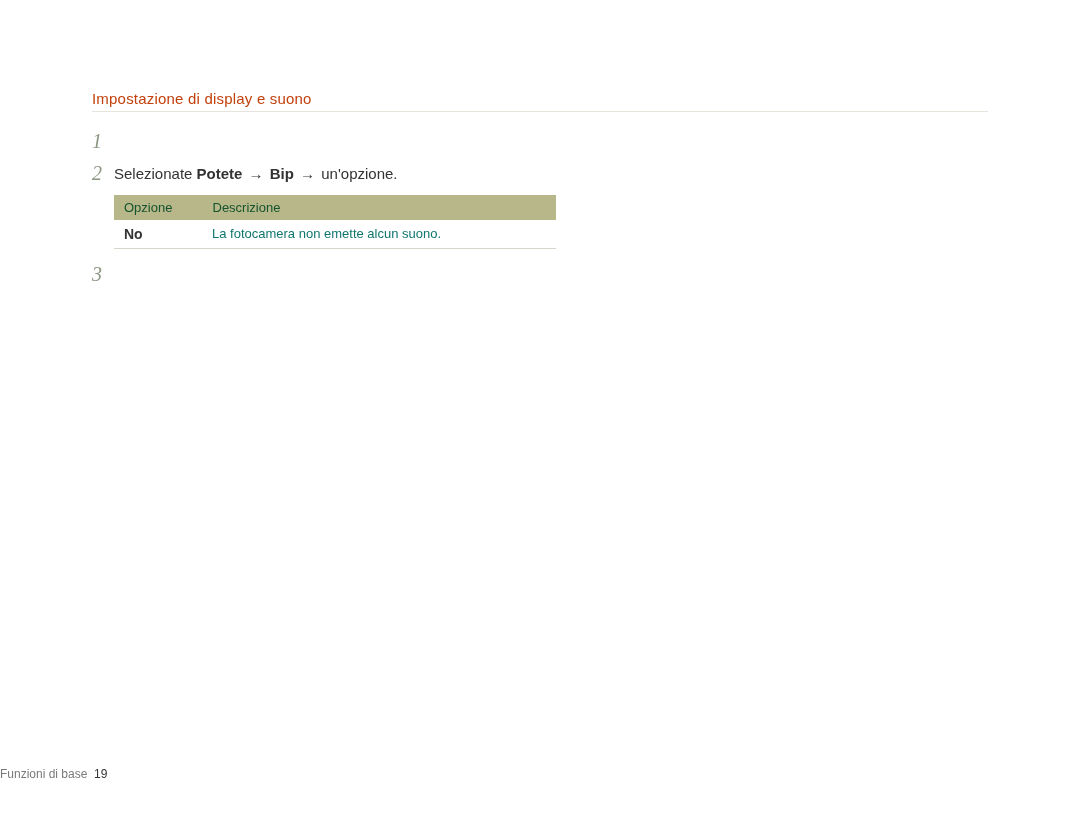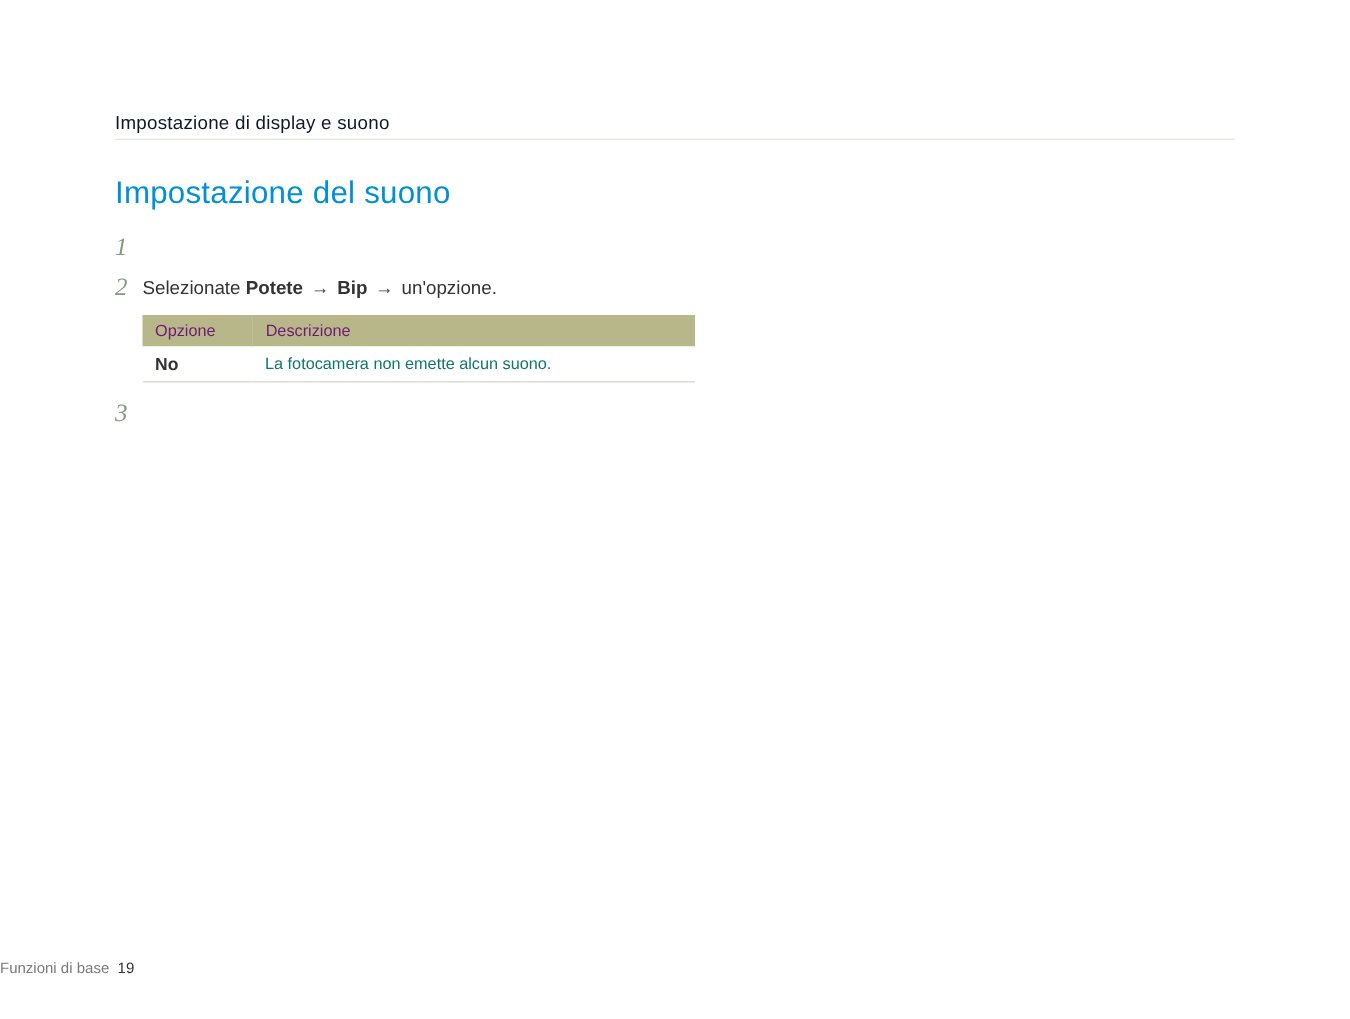--- a/index.html
+++ b/index.html
@@ -12,21 +12,21 @@
     background: #ffffff;
     width: 1080px;
     height: 815px;
     position: relative;
     color: #333;
   }
   .page {
     padding: 90px 92px 0 92px;
   }
   .breadcrumb {
-    color: #0f172a;
+    color: #c2410c;
     font-size: 15px;
     font-weight: 300;
     letter-spacing: 0.2px;
     padding-bottom: 4px;
     border-bottom: 1px solid #e6e4dc;
     width: 100%;
   }
   .heading {
     color: #0090d6;
     font-size: 25px;
@@ -79,21 +79,21 @@
     padding: 0 2px;
   }
   .options-table {
     margin: 6px 0 14px 22px;
     border-collapse: collapse;
     width: 442px;
     font-size: 13px;
   }
   .options-table th {
     background: #b7b78a;
-    color: #701a75;
+    color: #14532d;
     text-align: left;
     font-weight: 400;
     padding: 5px 10px;
     border-right: 1px solid #b7b78a;
   }
   .options-table th:first-child {
     width: 88px;
   }
   .options-table td {
     padding: 6px 10px;
@@ -119,21 +119,20 @@
   .footer .pg {
     color: #333;
   }
 </style>
 </head>
 <body>
 
 <div class="page">
   <div class="breadcrumb">Impostazione di display e suono</div>
 
-  <h1 class="heading">Impostazione del suono</h1>
 
 
   <div class="steps">
 
     <div class="step">
       <span class="step-num">1</span>
     </div>
 
     <div class="step">
       <span class="step-num">2</span>

